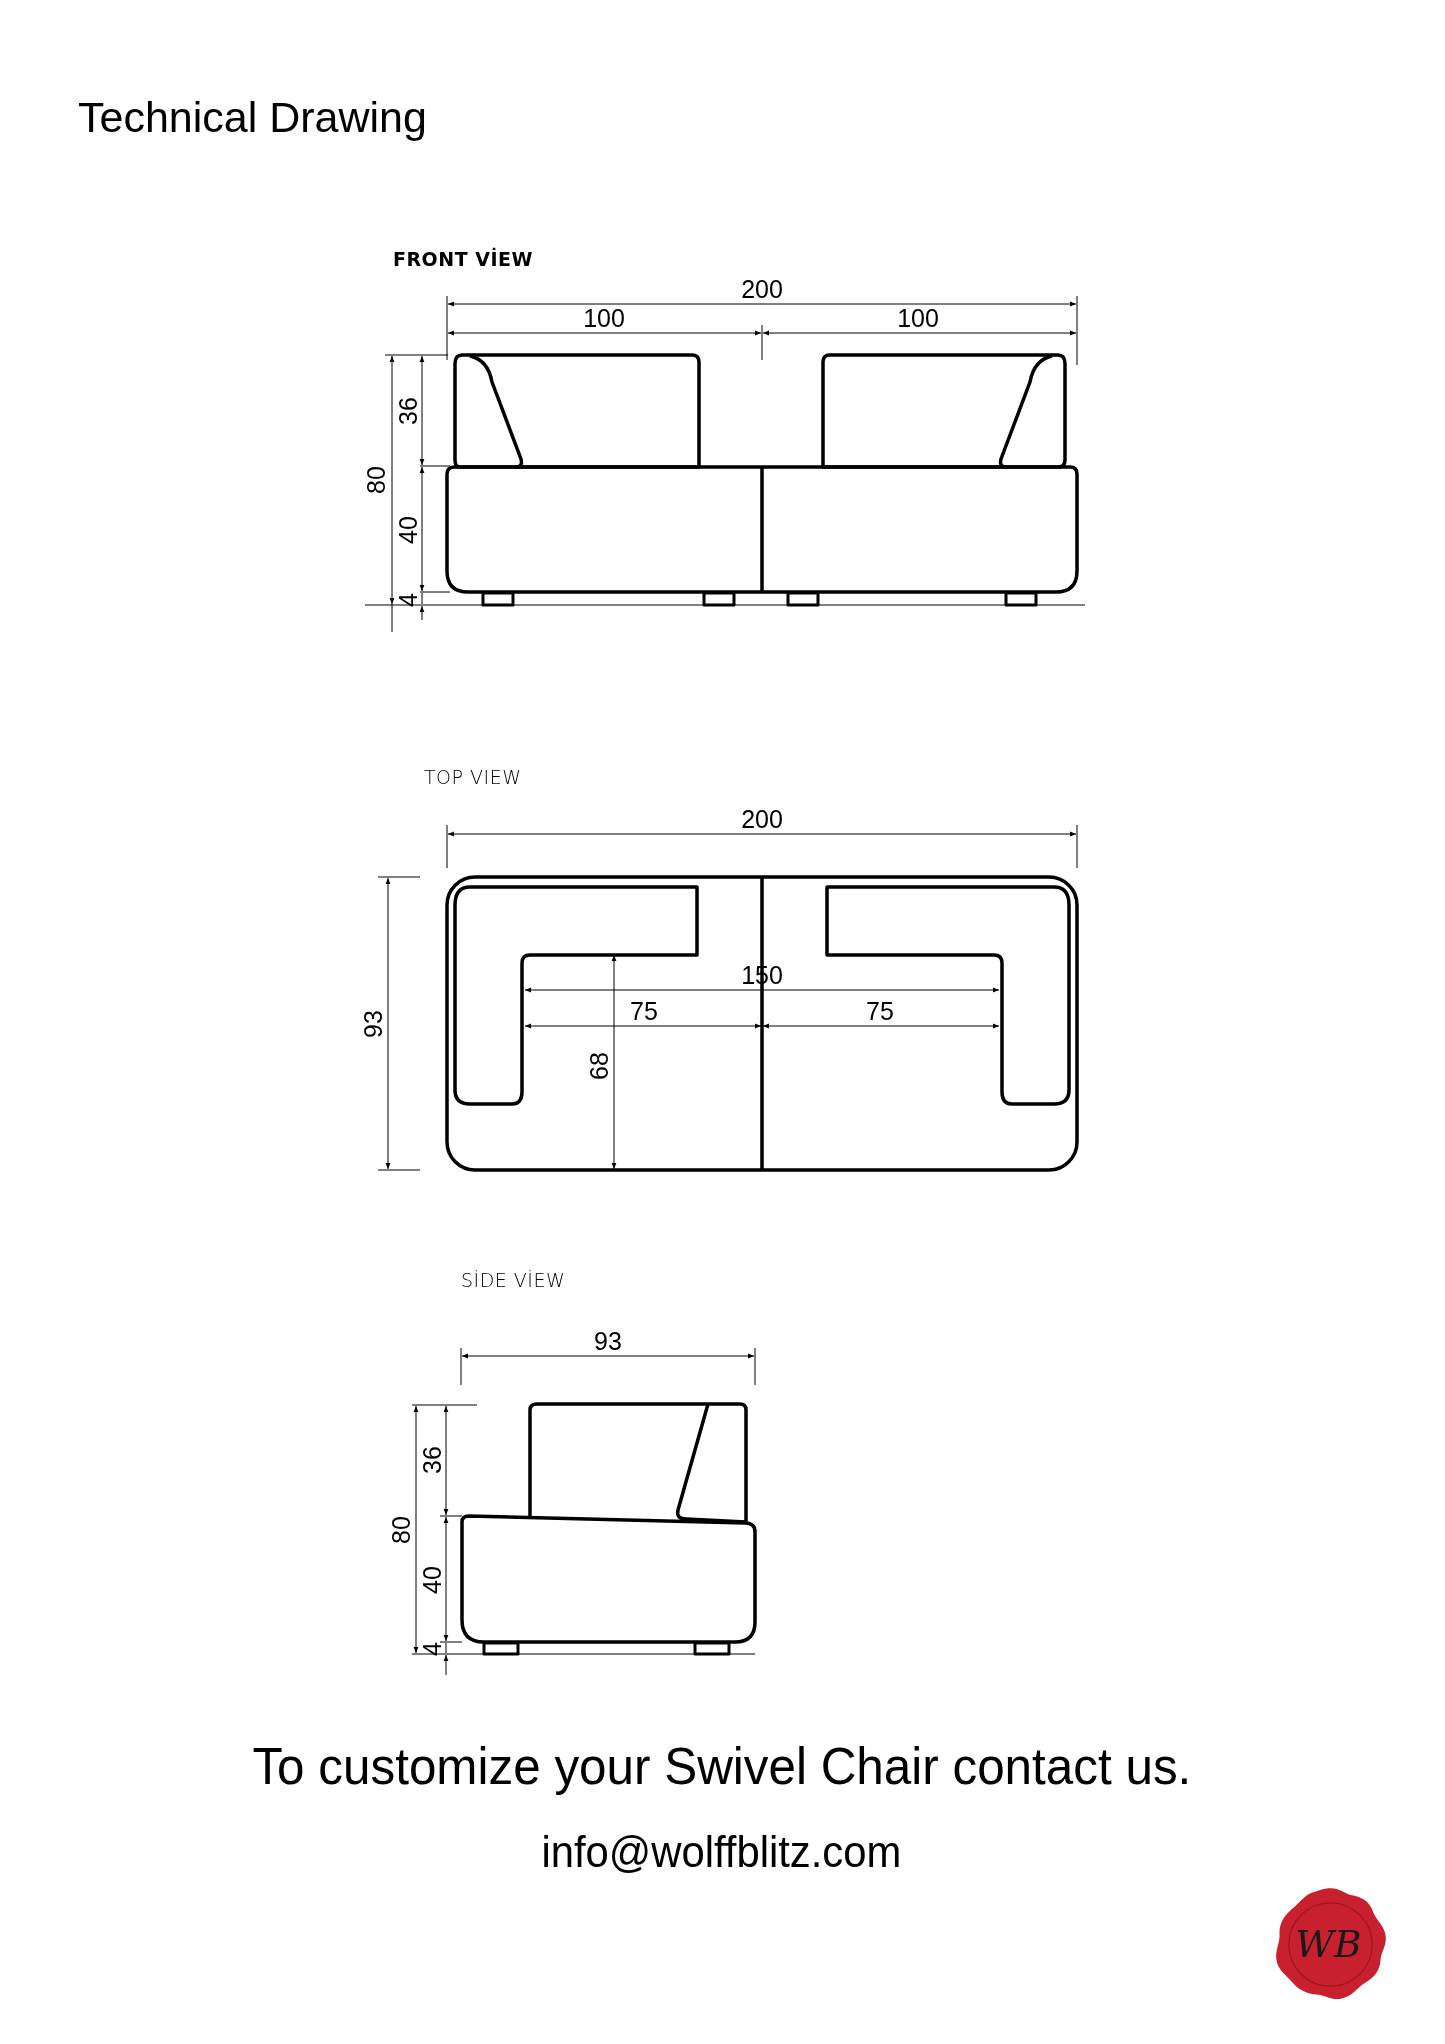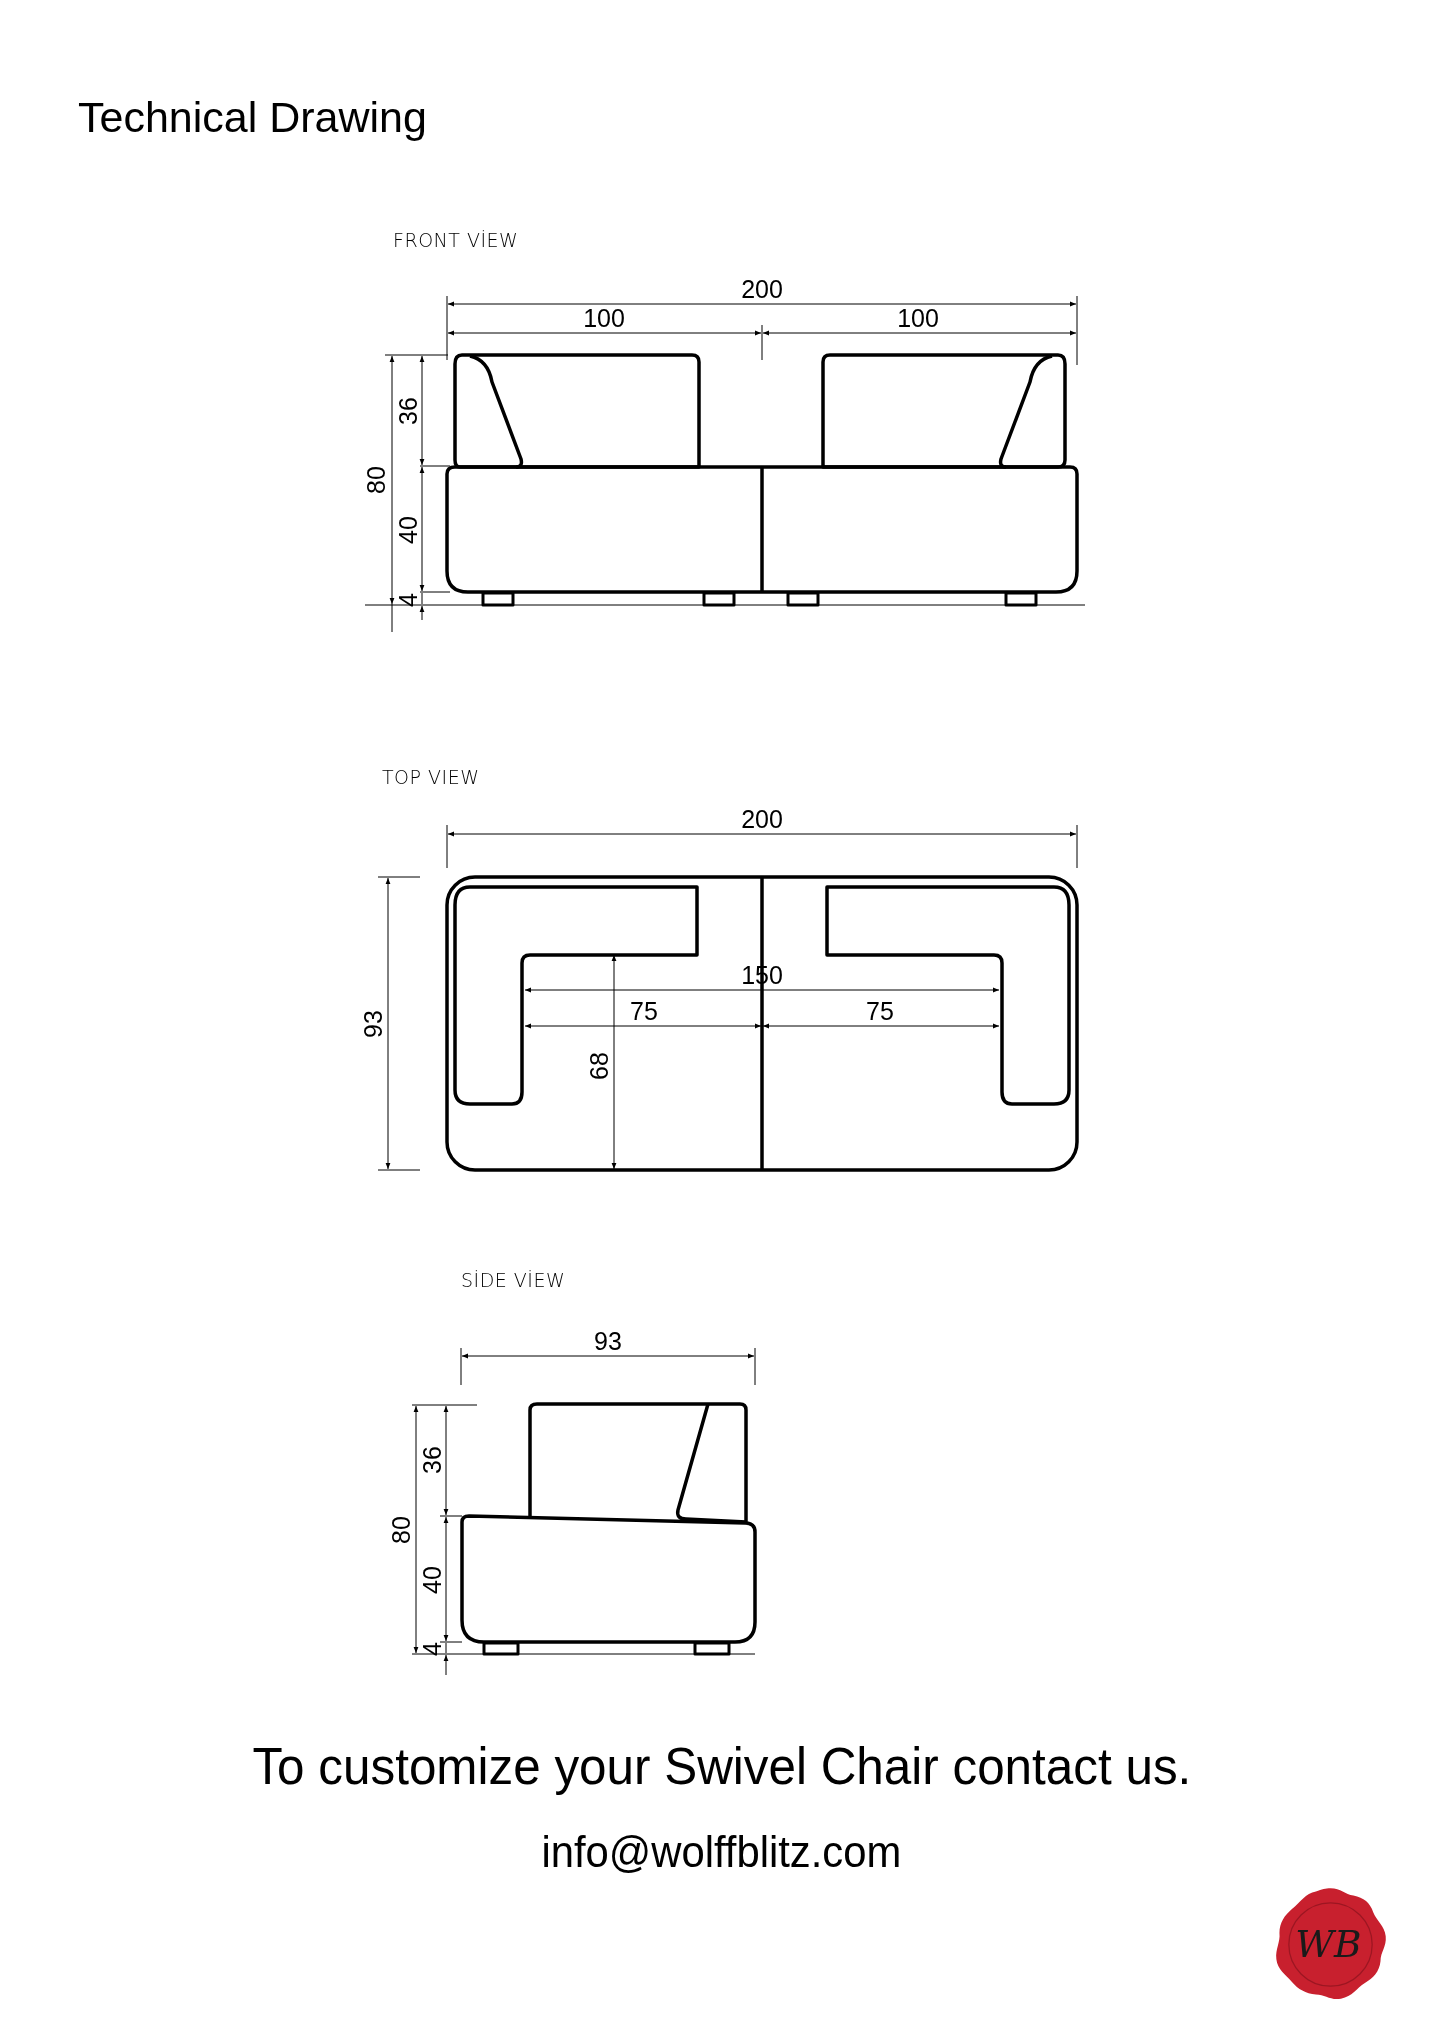--- a/index.html
+++ b/index.html
@@ -10,22 +10,22 @@
   .email { position:absolute; left:0; width:1445px; text-align:center; top:1830px; font-size:44px; line-height:1; transform:scaleX(0.95); transform-origin:700px 0; }
   svg.drawing { position:absolute; left:0; top:0; }
   .dimtxt { font-family:"Liberation Sans", sans-serif; font-size:25px; fill:#000; }
   .logo { position:absolute; left:1268px; top:1882px; width:125px; height:125px; }
 </style>
 </head>
 <body>
 
 <h1 class="title">Technical Drawing</h1>
 
-<div class="view-label" style="left:393px; top:229px;">FRONT VİEW</div>
-<div class="view-label" style="left:382px; top:766px;">TOP VIEW</div>
+<div class="view-label" style="left:393px; top:248px;font-weight:bold;">FRONT VİEW</div>
+<div class="view-label" style="left:424px; top:766px;">TOP VIEW</div>
 <div class="view-label" style="left:427px; top:1269px;margin-left:34px;">SİDE VİEW</div>
 
 <svg class="drawing" width="1445" height="2044" viewBox="0 0 1445 2044" xmlns="http://www.w3.org/2000/svg">
   <defs>
     <marker id="arr" viewBox="0 0 10 10" refX="10" refY="5" markerWidth="12" markerHeight="6" orient="auto-start-reverse" markerUnits="userSpaceOnUse">
       <path d="M0,1 L10,5 L0,9 z" fill="#000"></path>
     </marker>
   </defs>
 
   <g>

